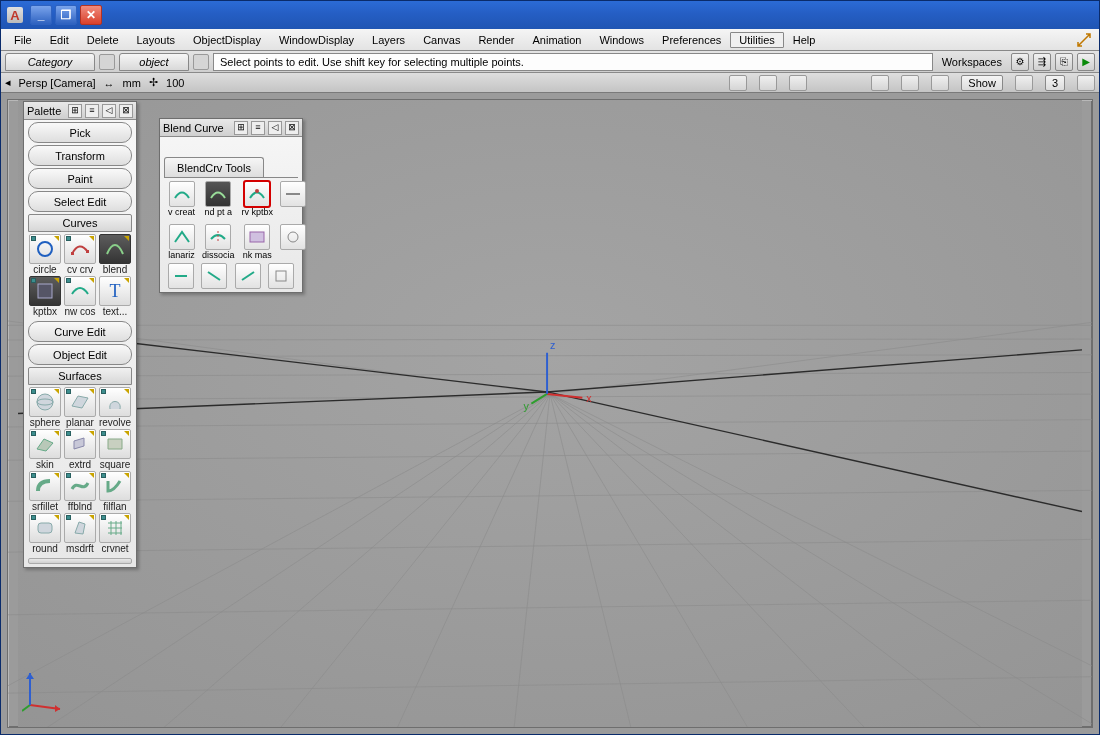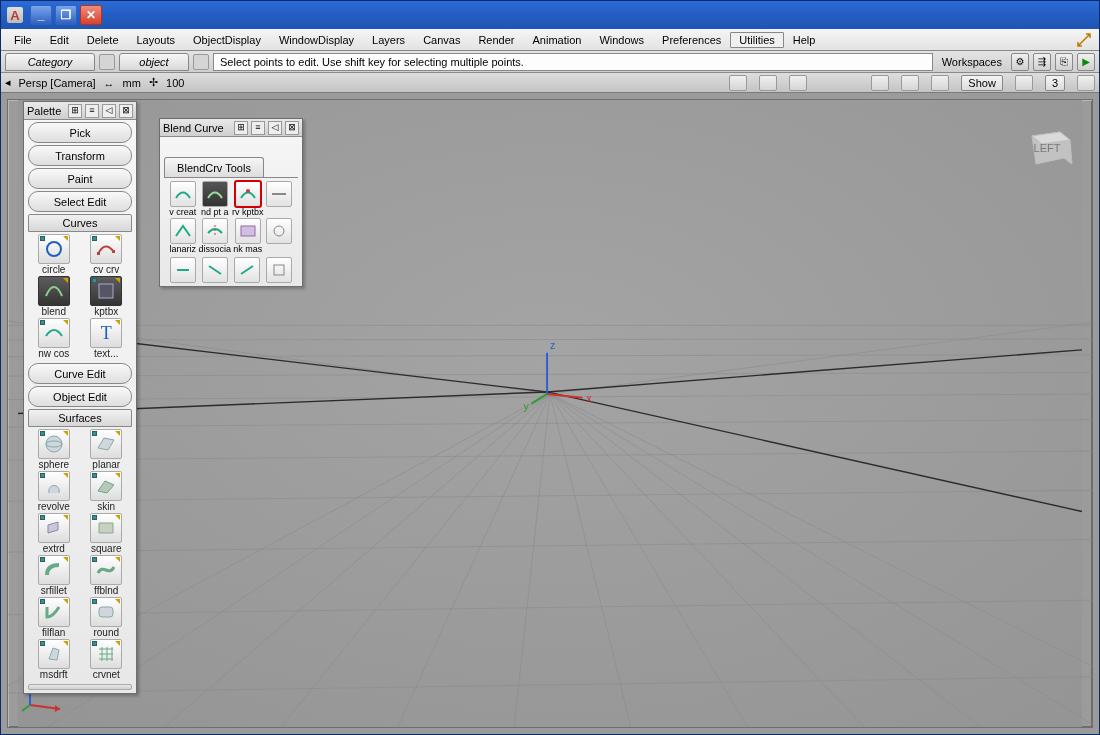--- a/index.html
+++ b/index.html
@@ -28,31 +28,31 @@
 .sbtn { padding: 0 6px; height:16px; border:1px solid #888; background:linear-gradient(#f4f4f4,#dcdcdc); border-radius:2px; display:flex; align-items:center;}
 .workspace { flex:1; position:relative; background:#9b9b9b; overflow:hidden;}
 .viewport { position:absolute; inset:6px; background:#9b9b9b; border:1px solid #6e6e6e; box-shadow:inset 1px 1px 0 #b8b8b8, inset -1px -1px 0 #6e6e6e;}
 .viewport svg { width:100%; height:100%; display:block;}
 .palette { position:absolute; left:22px; top:8px; width:114px; background:linear-gradient(#f7f7f7,#e8e8e8); border:1px solid #6e6e6e; box-shadow:2px 2px 3px rgba(0,0,0,.25); }
 .panel-titlebar { height:18px; background:linear-gradient(#e9e9e9,#cfcfcf); border-bottom:1px solid #8a8a8a; display:flex; align-items:center; padding:0 3px; gap:3px;}
 .panel-titlebar .t { flex:1; font-weight:normal; }
 .panel-titlebar .pb { width:14px; height:14px; border:1px solid #999; background:#eee; display:flex; align-items:center; justify-content:center; font-size:9px; line-height:1;}
 .section-btn { height:21px; margin:2px 4px; border:1px solid #888; background:linear-gradient(#f9f9f9,#dedede); border-radius:10px; display:flex; align-items:center; justify-content:center; }
 .section-header { height:18px; margin:0 4px 0 4px; border:1px solid #888; background:linear-gradient(#f1f1f1,#d7d7d7); border-radius:2px 2px 0 0; display:flex; align-items:center; justify-content:center;}
-.tool-grid { display:grid; grid-template-columns:repeat(2,1fr); gap:1px; padding:2px 4px; }
+.tool-grid { display:grid; grid-template-columns:repeat(3,1fr); gap:1px; padding:2px 4px; }
 .tool-cell { display:flex; flex-direction:column; align-items:center; gap:1px;}
 .tool-icon { width:32px; height:30px; background:linear-gradient(#fff,#ddd); border:1px solid #aaa; border-radius:2px; position:relative; display:flex; align-items:center; justify-content:center; overflow:hidden; font-size:14px;}
 .tool-icon svg { width:22px; height:22px; }
 .tool-icon.dark { background:linear-gradient(#5d5d5d,#343434); border-color:#333;}
 .tool-icon .tri { position:absolute; top:1px; right:1px; width:0;height:0;border-left:5px solid transparent;border-top:5px solid #c9a400;}
 .tool-icon .sq { position:absolute; top:1px; left:1px; width:5px;height:5px;background:#3d8e8e;border:1px solid #296060;}
 .tool-label { font-size:10px; color:#222; line-height:1; white-space:nowrap;}
 .blend-panel { position:absolute; left:158px; top:25px; width:144px; background:linear-gradient(#f7f7f7,#e8e8e8); border:1px solid #6e6e6e; box-shadow:2px 2px 3px rgba(0,0,0,.25);}
 .blend-tab { height:20px; margin:20px 4px 0 4px; border:1px solid #888; border-bottom:none; background:linear-gradient(#f6f6f6,#ddd); border-radius:3px 3px 0 0; display:flex; align-items:center; justify-content:center; width:100px;}
-.blend-grid { display:grid; grid-template-columns:repeat(4,1fr); gap:1px; padding:3px 4px; border-top:1px solid #888; margin:0 4px;}
+.blend-grid { display:grid; grid-template-columns:repeat(4,1fr); gap:7px; padding:3px 4px; border-top:1px solid #888; margin:0 4px;}
 .blend-cell { display:flex; flex-direction:column; align-items:center; gap:1px;}
 .blend-icon { width:26px; height:26px; background:linear-gradient(#fff,#e2e2e2); border:1px solid #aaa; border-radius:2px; display:flex; align-items:center; justify-content:center; position:relative;}
 .blend-icon svg{width:20px;height:20px;}
 .blend-icon.selected { outline:2px solid #d40000; outline-offset:-1px;}
 .blend-label { font-size:9px; line-height:1; white-space:nowrap;}
 .viewcube { position:absolute; top:18px; right:16px; width:60px; height:60px;}
 .mini-axis { position:absolute; left:14px; bottom:14px; width:48px; height:48px;}
 </style>
 </head>
 <body>
@@ -179,30 +179,20 @@
         <g transform="translate(540,300)">
           <line x1="0" y1="0" x2="36" y2="4" stroke="#d03030" stroke-width="2"></line>
           <line x1="0" y1="0" x2="-16" y2="10" stroke="#2e9e2e" stroke-width="2"></line>
           <line x1="0" y1="0" x2="0" y2="-42" stroke="#2e5fd0" stroke-width="2"></line>
           <text x="40" y="8" fill="#d03030" font-size="11">x</text>
           <text x="-24" y="16" fill="#2e9e2e" font-size="11">y</text>
           <text x="3" y="-46" fill="#2e5fd0" font-size="11">z</text>
         </g>
       </svg>
 
-      <div class="viewcube">
-        <svg viewBox="0 0 60 60">
-          <g stroke="#bfbfbf" fill="#e3e3e3" fill-opacity="0.55" stroke-width="1">
-            <polygon points="16,18 44,14 48,40 20,46"></polygon>
-            <polygon points="44,14 54,22 56,46 48,40"></polygon>
-            <polygon points="16,18 44,14 54,22 26,26" fill="#eee"></polygon>
-          </g>
-          <text x="31" y="34" text-anchor="middle" fill="#7a7a7a" font-size="9">LEFT</text>
-        </svg>
-      </div>
 
       <div class="mini-axis">
         <svg viewBox="0 0 48 48">
           <line x1="8" y1="40" x2="38" y2="44" stroke="#d03030" stroke-width="2"></line>
           <polygon points="38,44 33,40 33,47" fill="#d03030"></polygon>
           <line x1="8" y1="40" x2="0" y2="46" stroke="#2e9e2e" stroke-width="2"></line>
           <line x1="8" y1="40" x2="8" y2="8" stroke="#2e5fd0" stroke-width="2"></line>
           <polygon points="8,8 4,14 12,14" fill="#2e5fd0"></polygon>
         </svg>
       </div>

